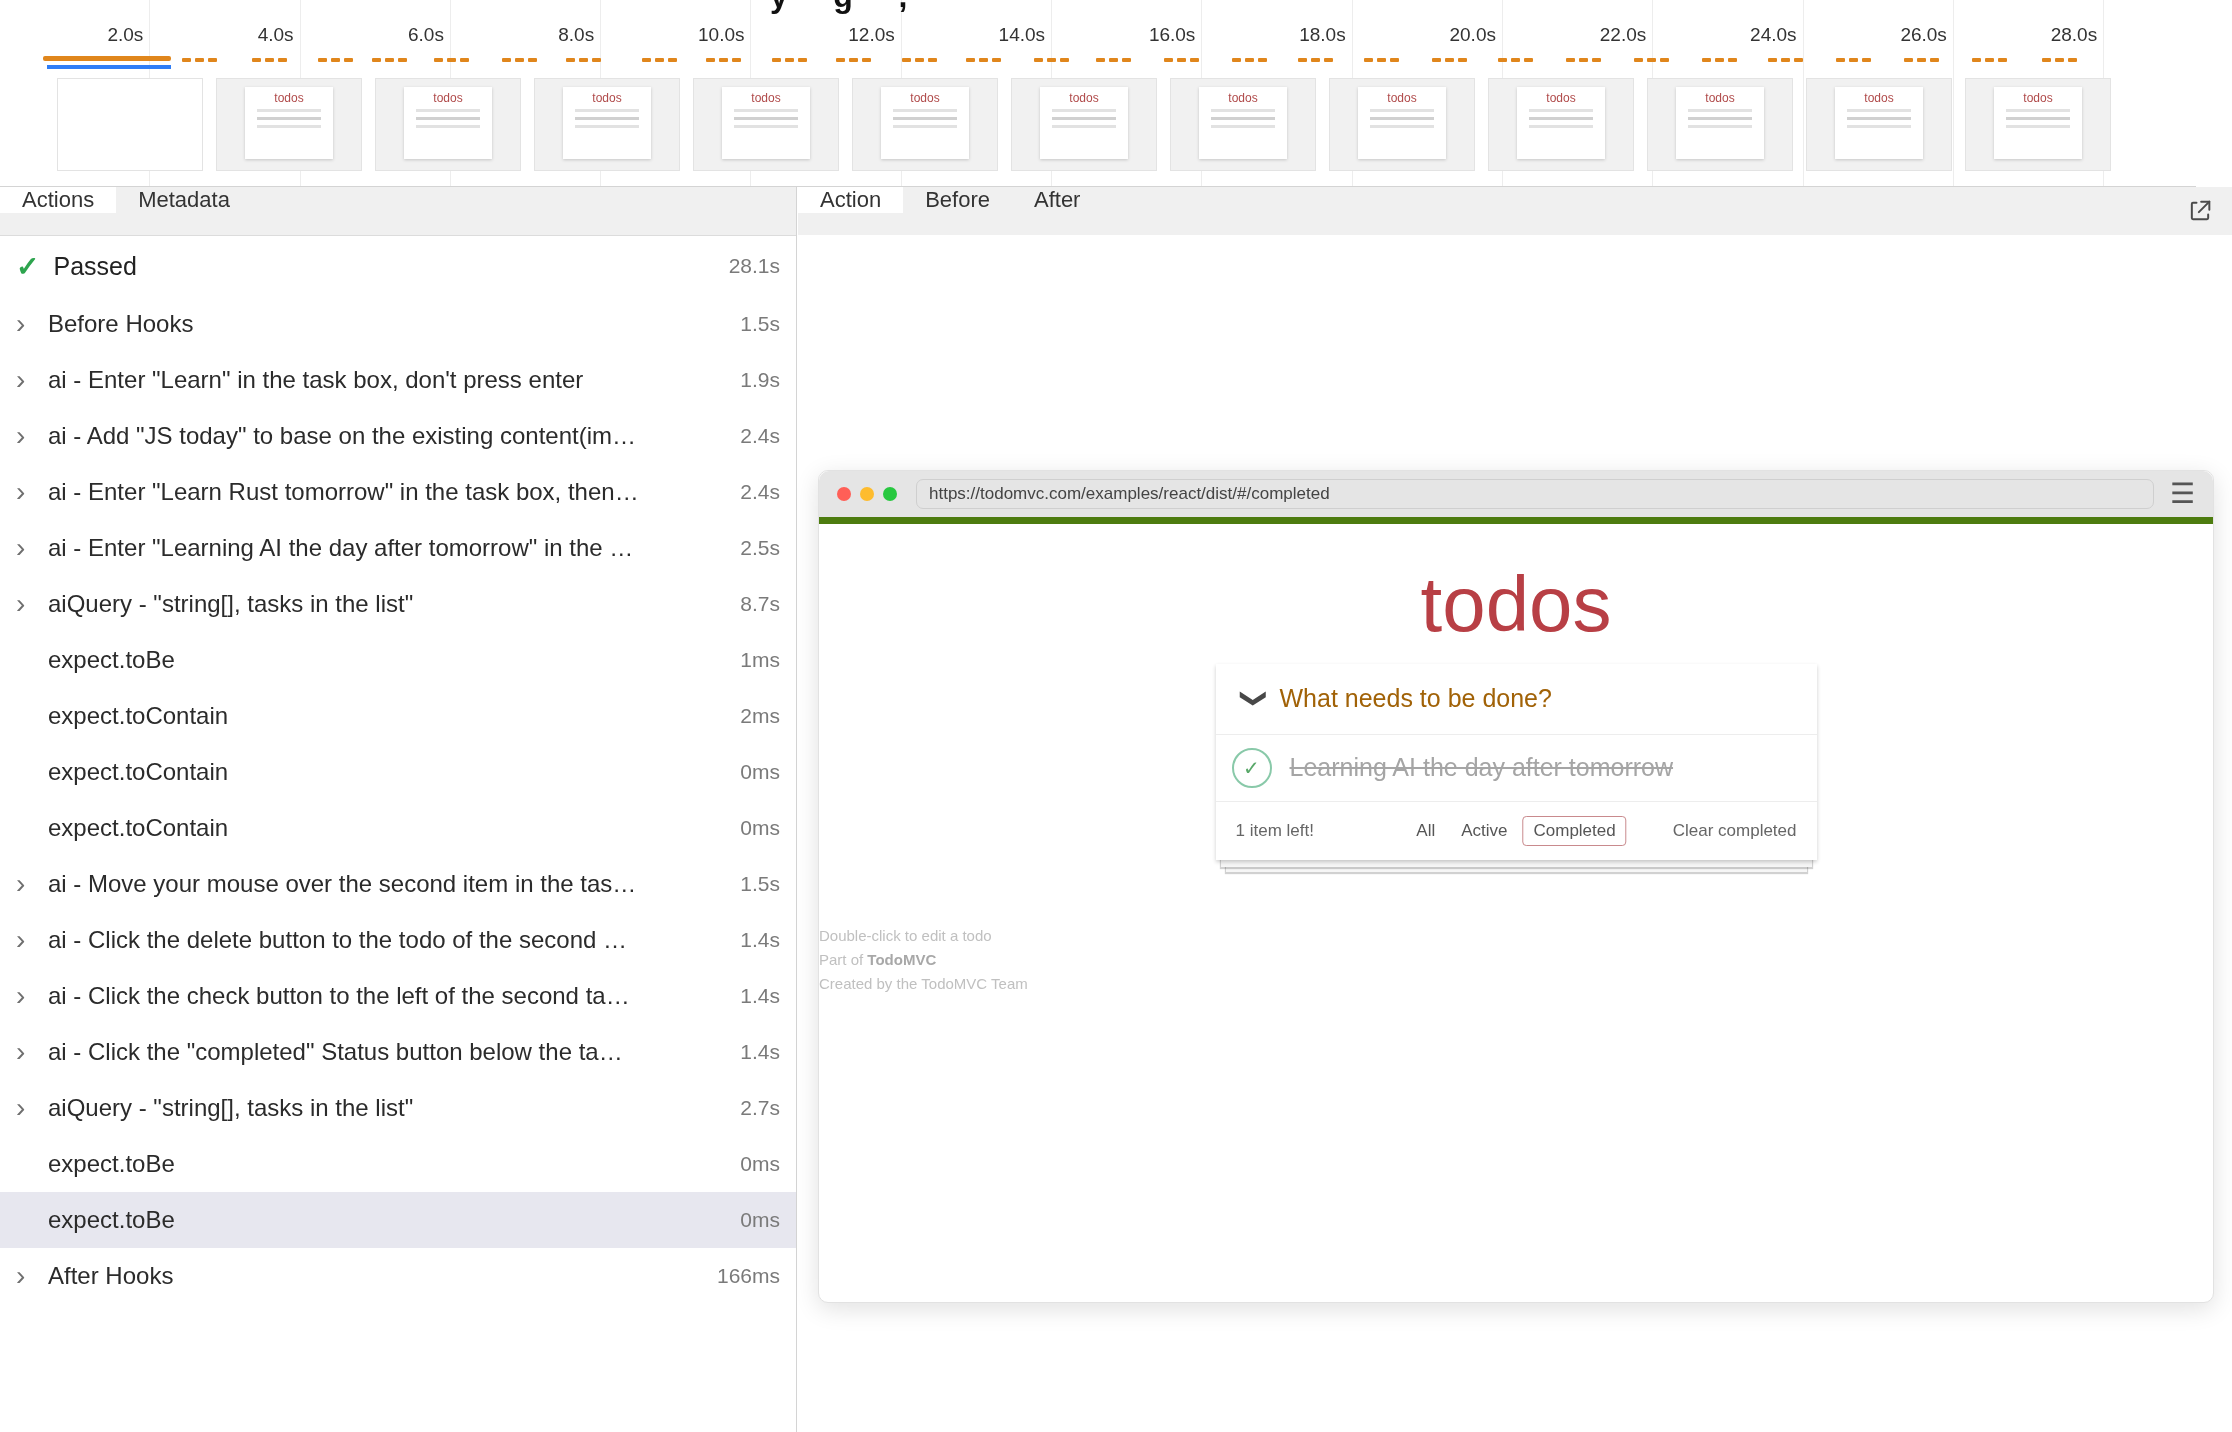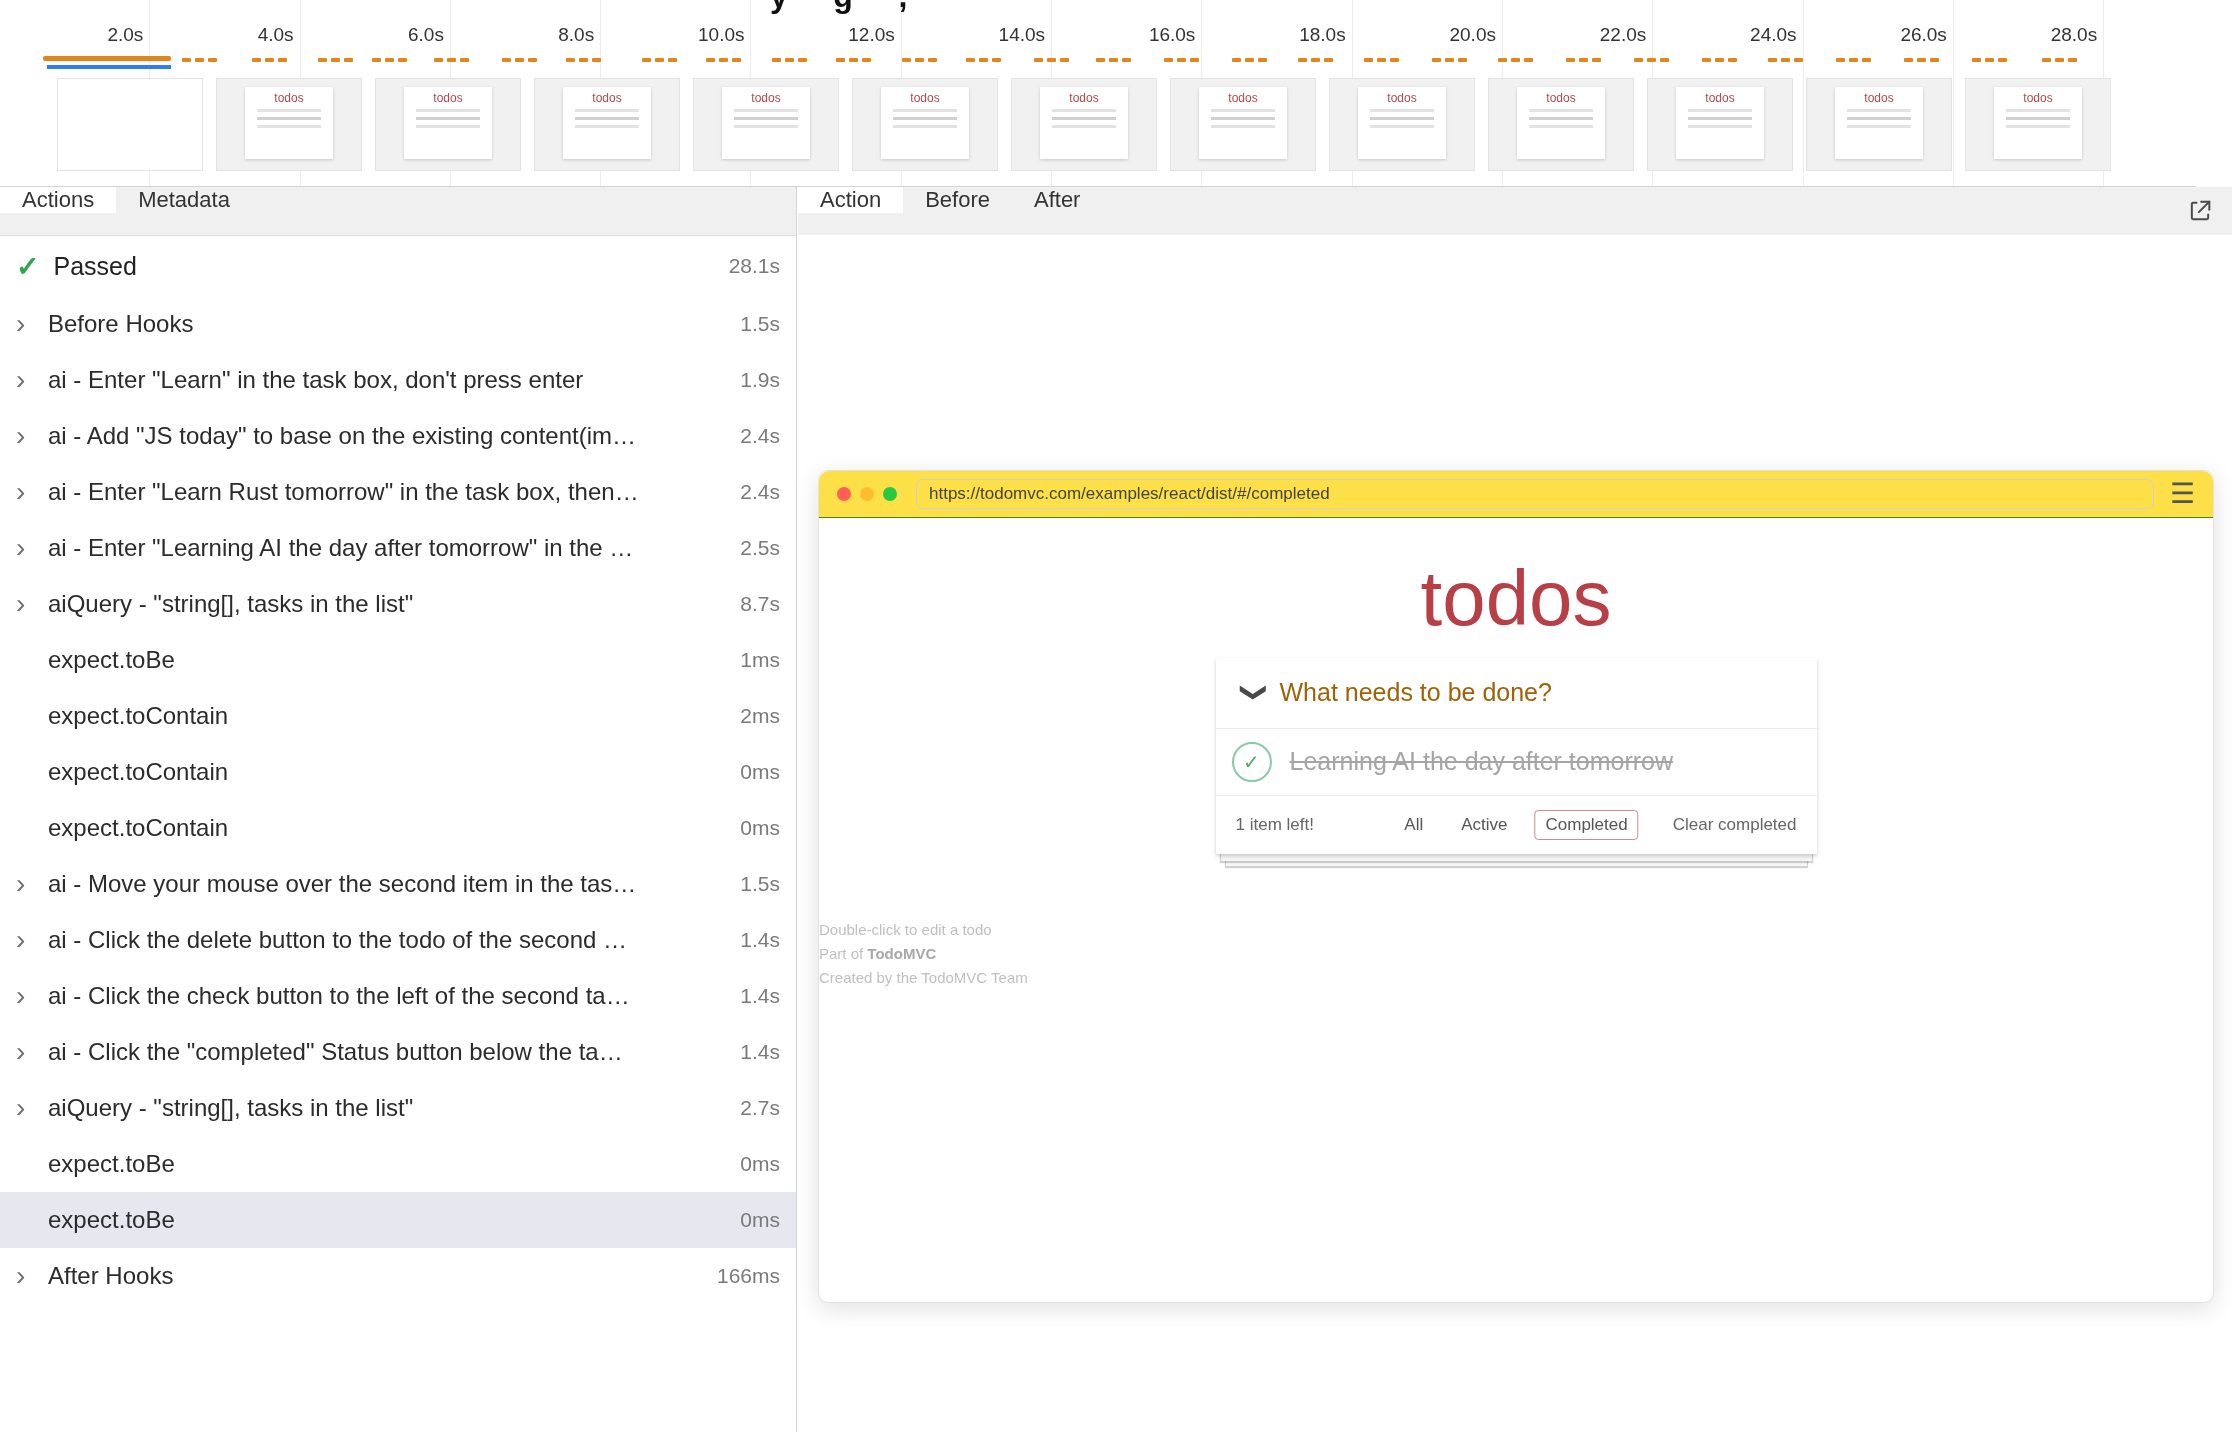--- a/index.html
+++ b/index.html
@@ -50,43 +50,43 @@
 
   
   .right{position:absolute;left:798px;top:187px;right:0;bottom:0;background:#fff}
   .right .tabbar{padding-right:18px}
   .ext{margin-left:auto;align-self:center;display:flex}
   .detail-body{position:absolute;left:0;right:0;top:48px;bottom:0;background:#fff}
 
   
   .bwin{position:absolute;left:20px;top:235px;width:1396px;height:833px;background:#fff;
         border:1px solid #e2e2e2;border-radius:10px;box-shadow:0 6px 24px rgba(0,0,0,.12);box-sizing:border-box}
-  .btitle{height:46px;display:flex;align-items:center;padding:0 18px;border-bottom:1px solid #4d7c0f;
-          border-radius:10px 10px 0 0;background:#fde047}
+  .btitle{height:46px;display:flex;align-items:center;padding:0 18px;border-bottom:7px solid #4d7c0f;
+          border-radius:10px 10px 0 0;background:#e5e5e5}
   .light{width:14px;height:14px;border-radius:50%;margin-right:9px;flex:none}
   .l-red{background:#ff5f57}.l-yellow{background:#febc2e}.l-green{background:#28c840}
   .urlbar{flex:1;height:30px;border:1px solid #cfcfcf;border-radius:7px;display:flex;align-items:center;
           padding:0 12px;margin-left:10px;font-size:17px;color:#444;overflow:hidden;white-space:nowrap;box-sizing:border-box}
   .menu{margin-left:16px;font-size:28px;color:#555;line-height:1}
   .bbody{padding-top:38px}
   .todos-title{text-align:center;font-size:78px;font-weight:200;color:#b83f45;line-height:1.1}
 
   .card{width:601px;margin:16px auto 0;background:#fff;position:relative;
         box-shadow:0 2px 4px rgba(0,0,0,.2),
                    0 12px 0 -5px #f6f6f6, 0 13px 1px -4px rgba(0,0,0,.18),
                    0 22px 0 -10px #f6f6f6, 0 23px 1px -9px rgba(0,0,0,.18)}
   .input-row{height:70px;display:flex;align-items:center;padding:0 16px;border-bottom:1px solid #ededed}
   .toggle-all{width:44px;flex:none;font-size:26px;color:#484848;text-align:center;transform:rotate(90deg)}
   .ph{font-size:25px;color:#a16207;margin-left:4px}
   .todo-row{height:66px;display:flex;align-items:center;padding:0 16px;border-bottom:1px solid #ededed}
   .tcheck{width:40px;height:40px;border:2px solid #89c9a9;border-radius:50%;color:#59a869;font-size:20px;
           display:flex;align-items:center;justify-content:center;flex:none;box-sizing:border-box}
   .tlabel{margin-left:18px;font-size:25px;color:#a5a5a5;text-decoration:line-through}
   .tfooter{height:58px;display:flex;align-items:center;padding:0 20px;position:relative;font-size:17px;color:#666}
-  .filters{position:absolute;left:50%;transform:translateX(-50%);display:flex;gap:16px;align-items:center}
+  .filters{position:absolute;left:50%;transform:translateX(-50%);display:flex;gap:4px;align-items:center}
   .filter{padding:4px 10px;border:1px solid transparent;border-radius:4px;color:#565656}
   .filter.selected{border-color:#c98a8d}
   .clear{margin-left:auto}
   .info{margin-top:64px;text-align:left;font-size:15px;color:#c0c0c0;line-height:24px}
   .info b{font-weight:700;color:#a8a8a8}
 </style>
 </head>
 <body>
 
 <div class="top-fragment">y    g    ,</div>

